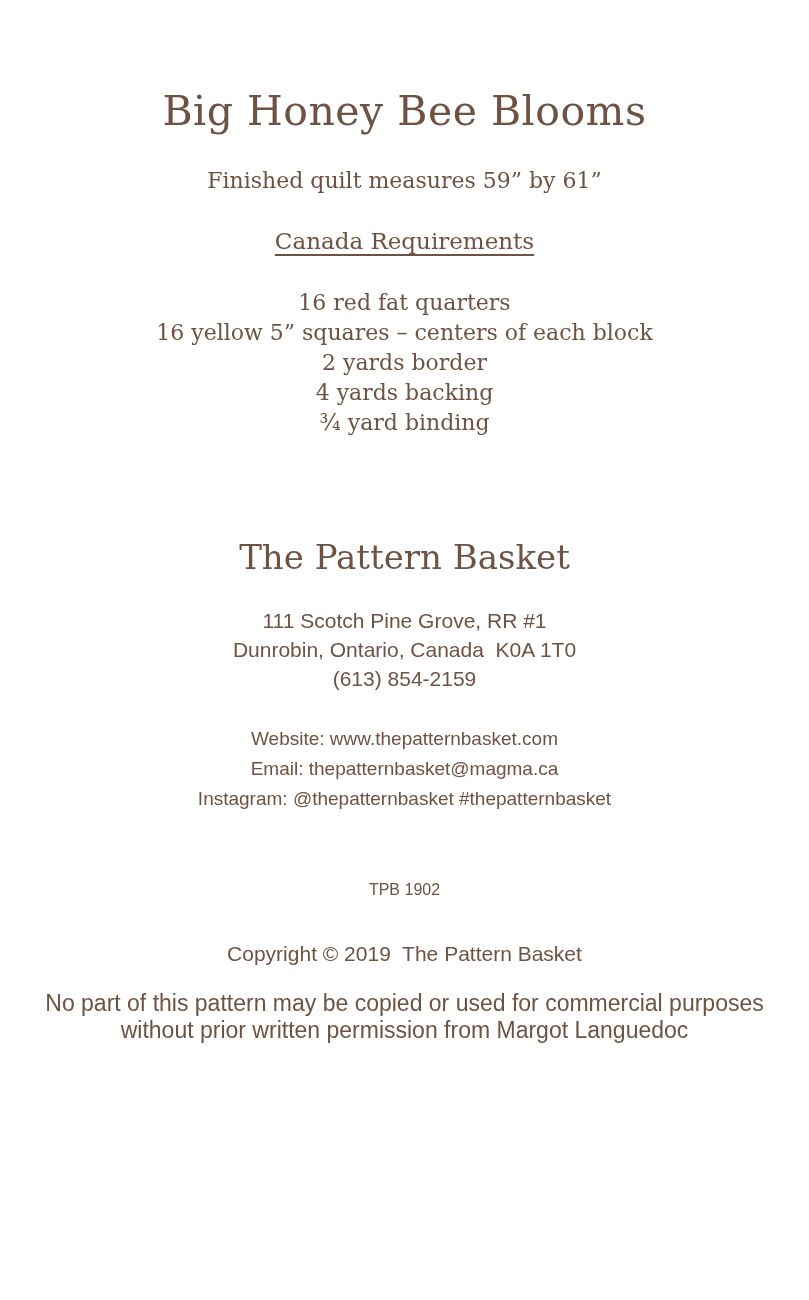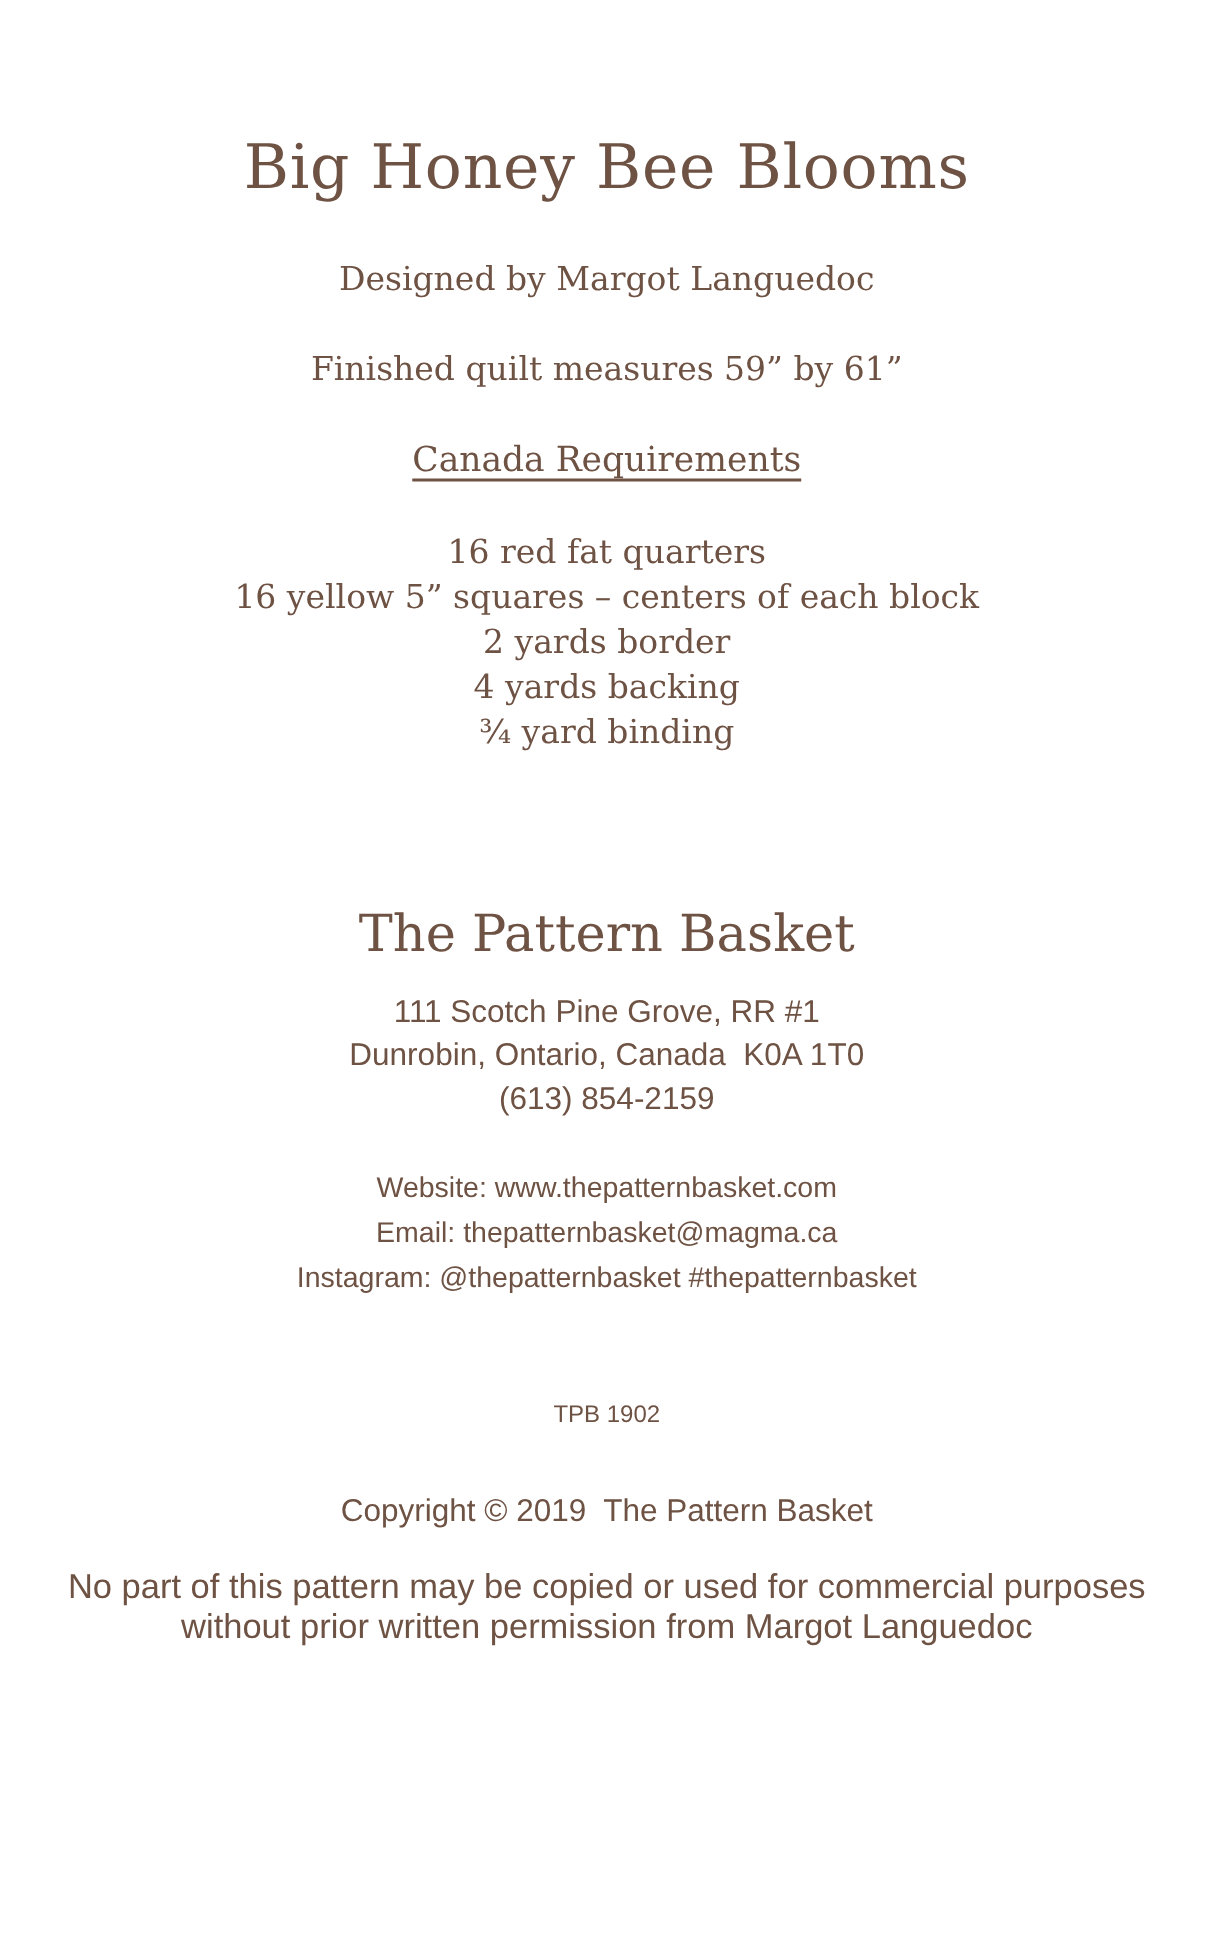--- a/index.html
+++ b/index.html
@@ -53,21 +53,21 @@
   .fabric-list .item {
     font-size: 22px;
     line-height: 30px;
   }
   .publisher-name {
     margin-top: 98px;
     font-size: 34px;
     line-height: 42px;
   }
   .address {
-    margin-top: 16px;
+    margin-top: 28px;
   }
   .address .line {
     font-size: 21px;
     line-height: 29px;
   }
   .contact {
     margin-top: 31px;
   }
   .contact .line {
     font-size: 19px;
@@ -91,21 +91,20 @@
     line-height: 27px;
   }
 </style>
 </head>
 <body>
 
 <div class="page">
 
   <div class="title serif line">Big Honey Bee Blooms</div>
 
-  <div class="designed serif line">Designed by Margot Languedoc</div>
 
   <div class="finished serif line">Finished quilt measures 59” by 61”</div>
 
   <div class="fabric-heading serif line">Canada Requirements</div>
 
   <div class="fabric-list">
     <div class="item serif line">16 red fat quarters</div>
     <div class="item serif line">16 yellow 5” squares – centers of each block</div>
     <div class="item serif line">2 yards border</div>
     <div class="item serif line">4 yards backing</div>

